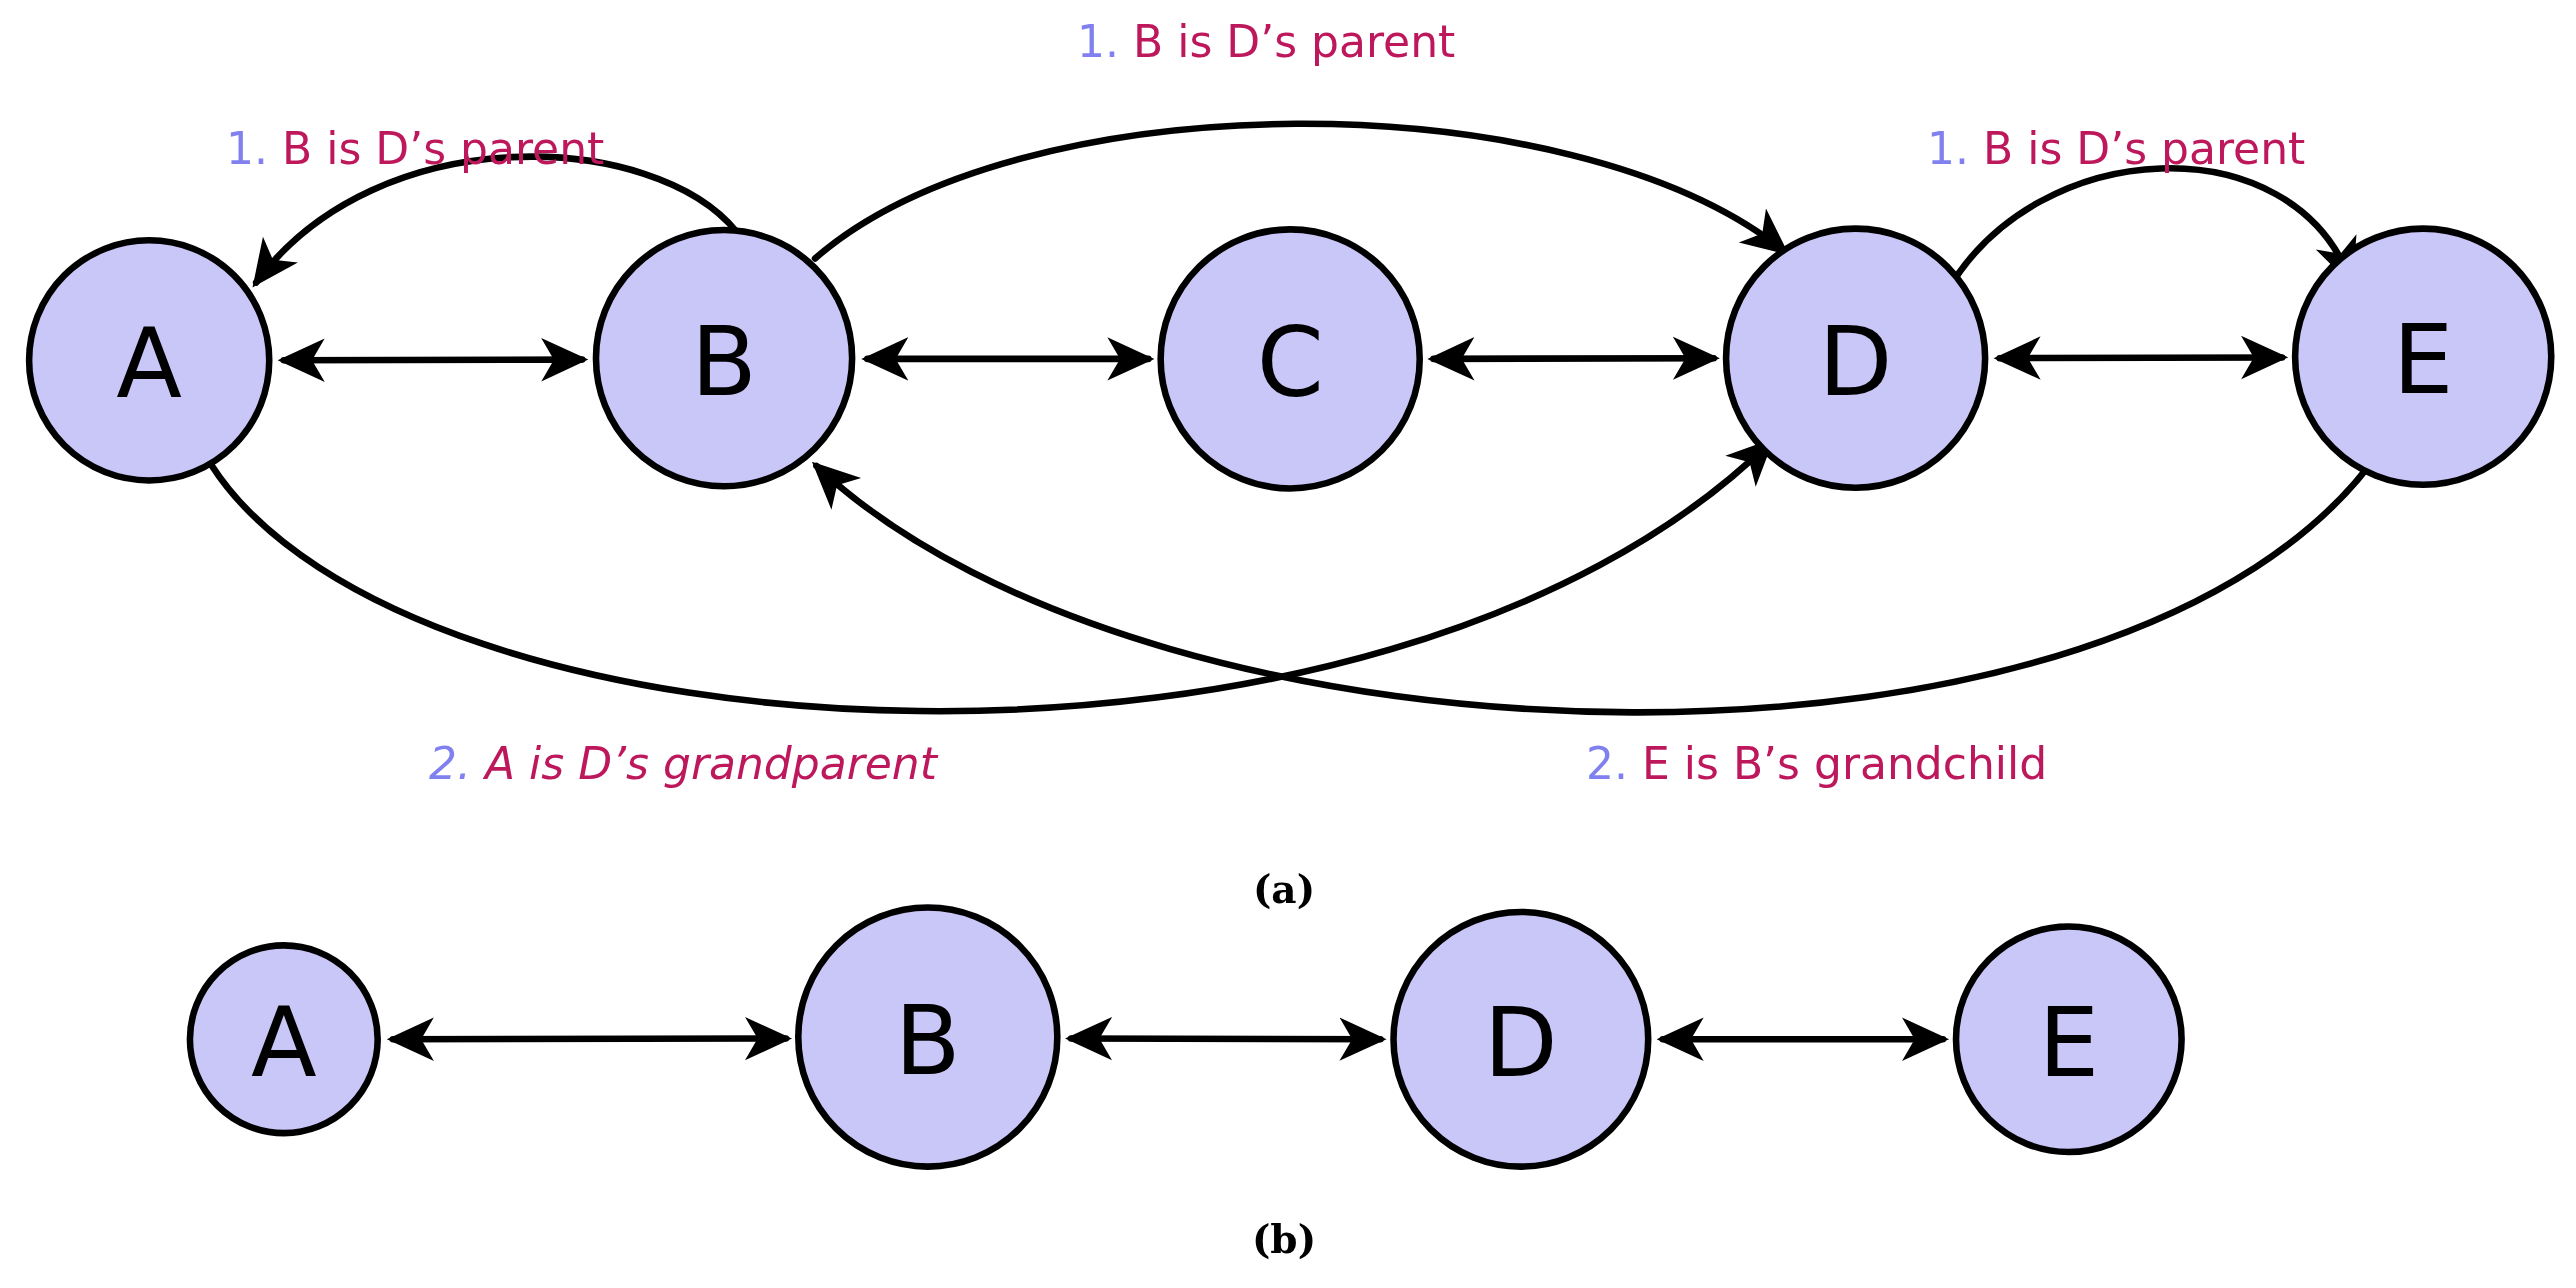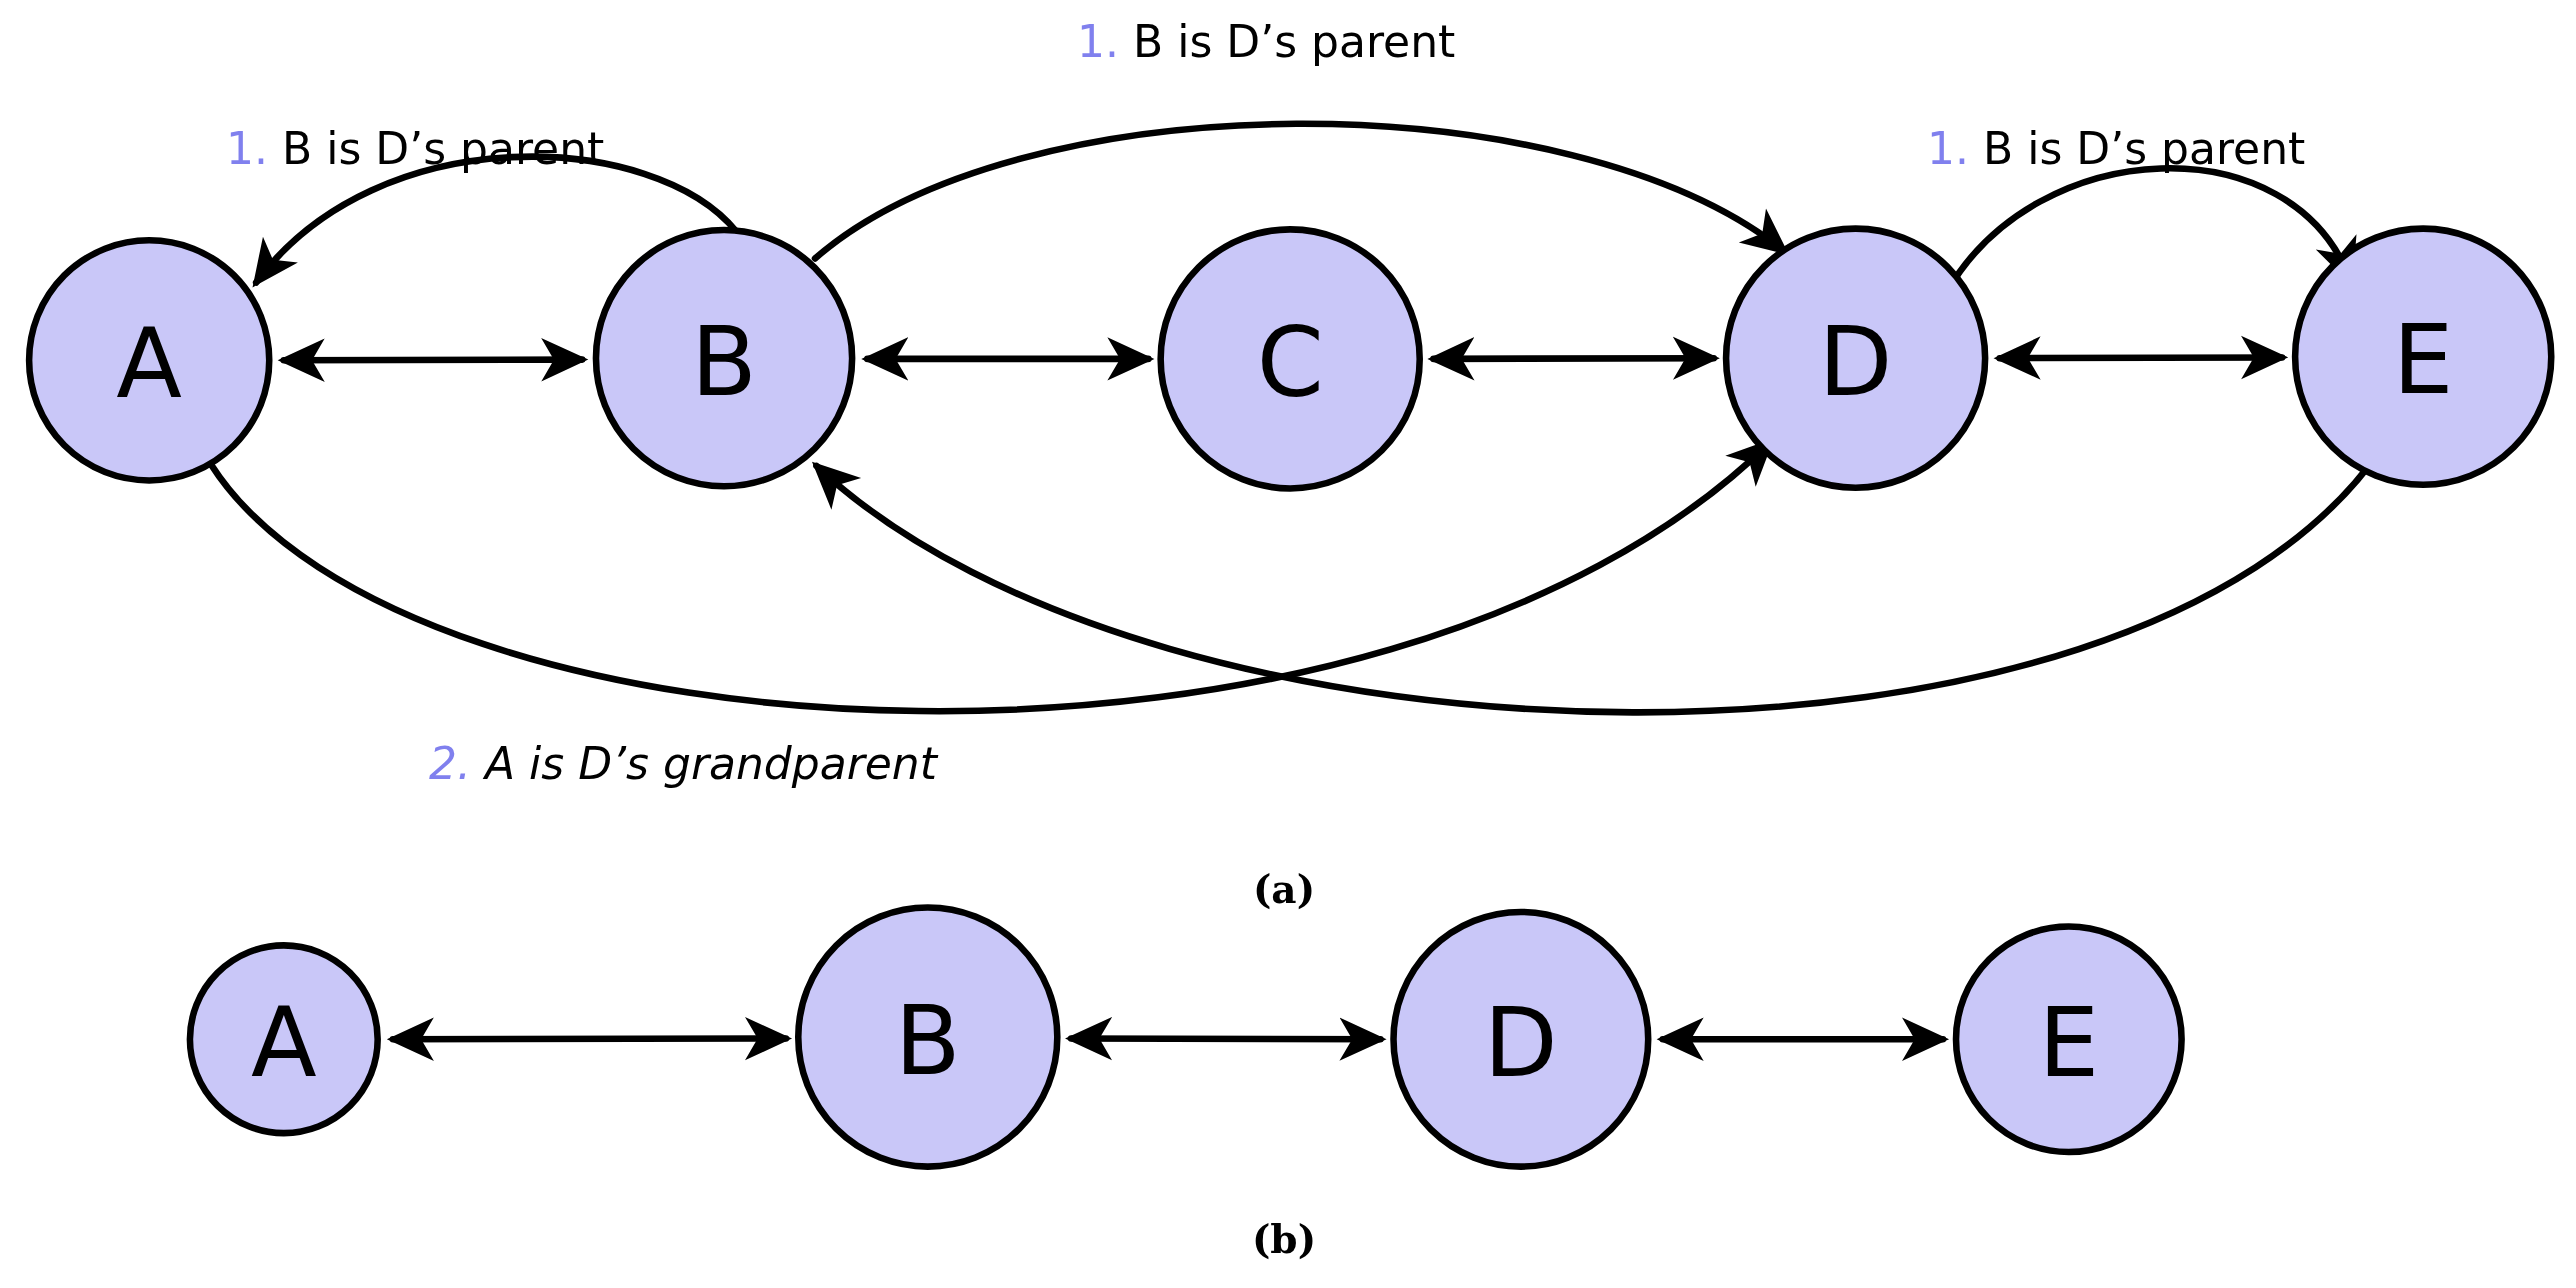--- a/index.html
+++ b/index.html
@@ -50,21 +50,21 @@
     font-family: "DejaVu Sans", sans-serif;
     font-size: 44px;
     color: #000000;
     white-space: nowrap;
     line-height: 1;
   }
   .edge-label .idx {
     color: #8080ee;
   }
   .edge-label .txt {
-    color: #000000;
+    color: #be185d;
   }
   .subcaption {
     position: absolute;
     font-family: "DejaVu Serif", serif;
     font-weight: 700;
     font-size: 39px;
     color: #000000;
     text-align: center;
     white-space: nowrap;
     line-height: 1;
@@ -164,19 +164,23 @@
   <div class="edge-label" style="left:1927px; top:127px;">
     <span class="idx">1.</span>
     <span class="txt">B is D’s parent</span>
   </div>
 
   <div class="edge-label" style="left:429px; top:742px;font-style:italic;">
     <span class="idx">2.</span>
     <span class="txt">A is D’s grandparent</span>
   </div>
 
+  <div class="edge-label" style="left:1586px; top:742px;">
+    <span class="idx">2.</span>
+    <span class="txt">E is B’s grandchild</span>
+  </div>
 
   <div class="subcaption" style="left:1164px; top:870px; width:240px;">(a)</div>
 
   <div class="subcaption" style="left:1164px; top:1220px; width:240px;">(b)</div>
 
 </div>
 
 
 </body></html>

